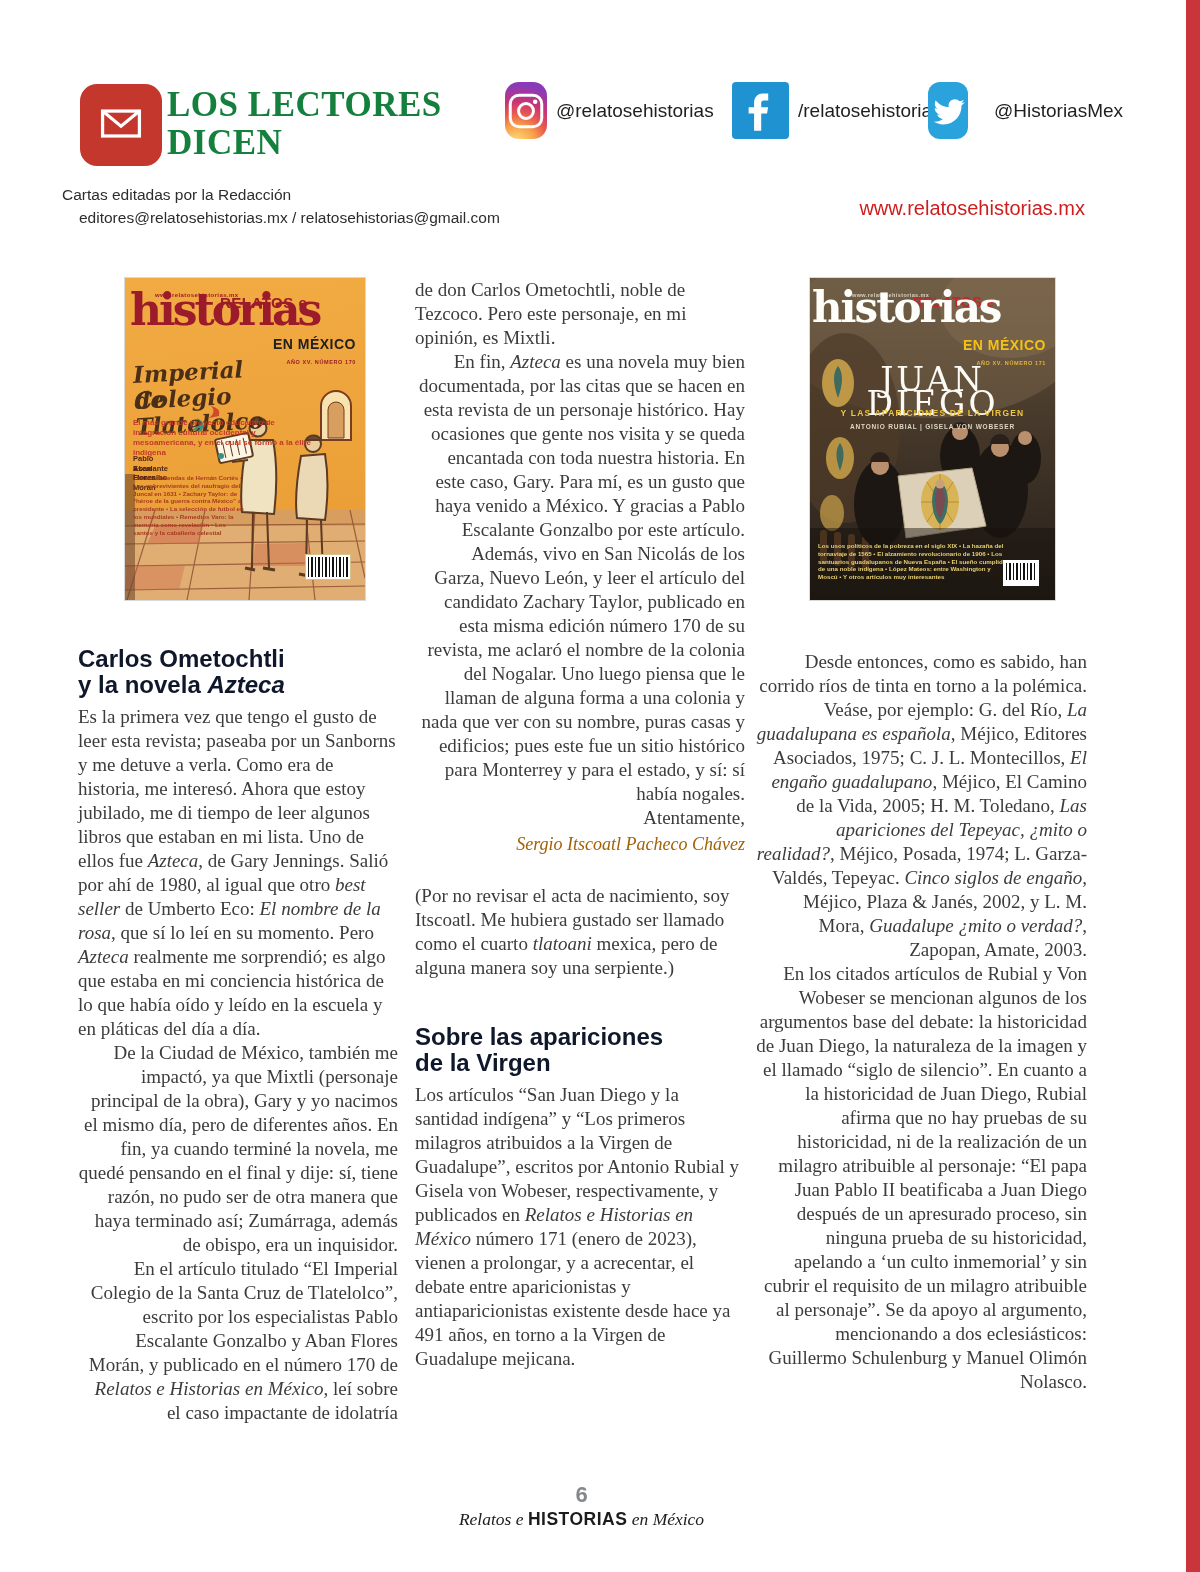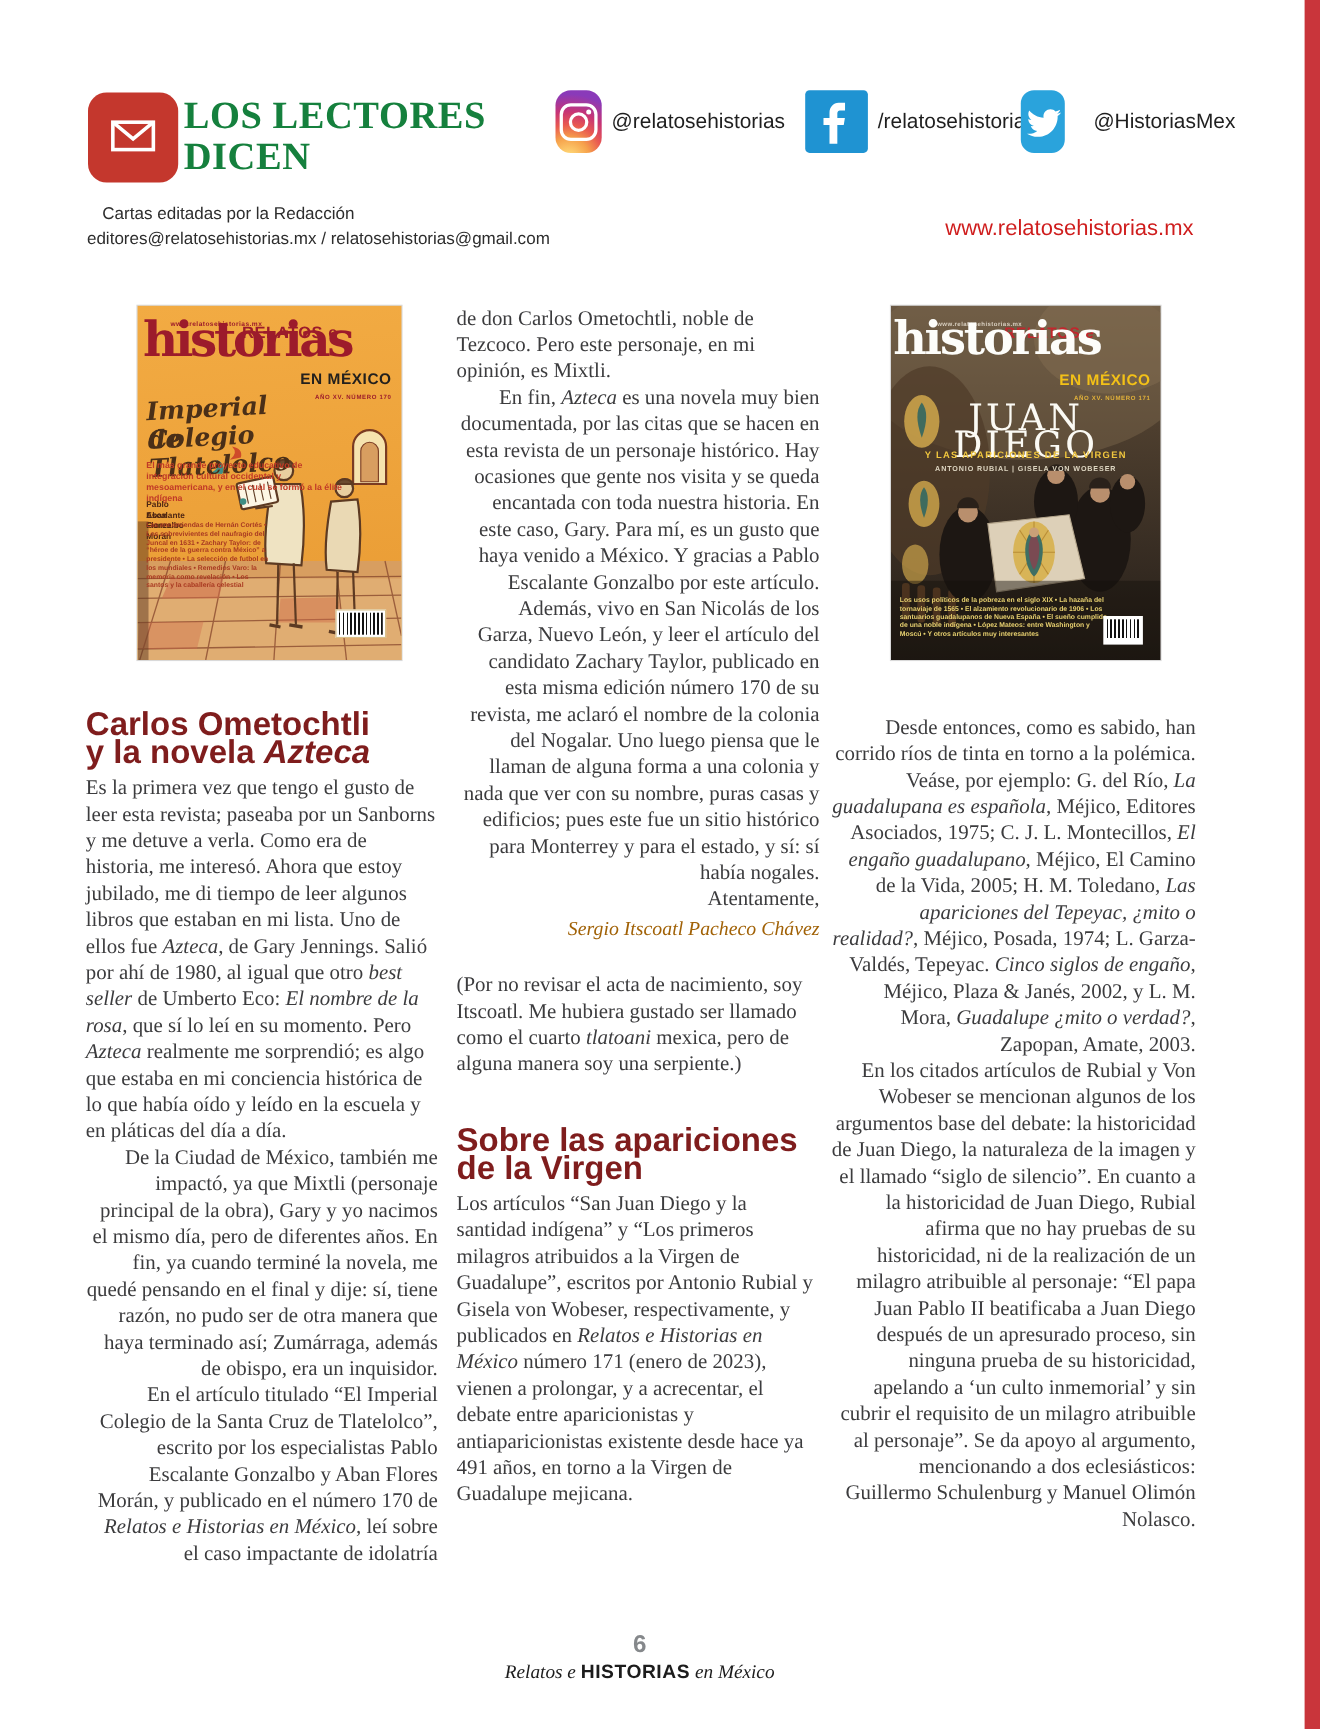--- a/index.html
+++ b/index.html
@@ -5,21 +5,21 @@
   html,body{margin:0;padding:0;background:#ffffff;}
   .page{position:relative;width:1200px;height:1572px;background:#fff;overflow:hidden;
         font-family:"Liberation Serif",serif;color:#3c3c3e;}
   .red-edge{position:absolute;top:0;right:0;width:14px;height:100%;background:#c9353b;}
 
   
   .envelope-wrap{position:absolute;left:80px;top:84px;width:82px;height:82px;background:#c4372d;
                  border-radius:17px;display:flex;align-items:center;justify-content:center;}
   .masthead{position:absolute;left:167px;top:86px;margin:0;font-family:Liberation Serif, serif;
             font-weight:900;font-size:35px;line-height:38px;letter-spacing:.5px;color:#15803d;}
-  .sub1{position:absolute;left:93px;top:186px;font-family:"Liberation Sans",sans-serif;
+  .sub1{position:absolute;left:62px;top:186px;font-family:"Liberation Sans",sans-serif;
         font-size:15.5px;color:#2d2d2d;}
   .sub2{position:absolute;left:79px;top:209px;font-family:"Liberation Sans",sans-serif;
         font-size:15.5px;color:#2d2d2d;}
   .social-group{position:absolute;top:82px;display:flex;flex-direction:row;align-items:center;gap:9px;}
   .sg-ig{left:505px;width:190px;}
   .sg-fb{left:732px;width:192px;}
   .sg-tw{left:928px;width:170px;gap:26px;}
   .social-icon{width:57px;height:57px;display:flex;align-items:center;justify-content:center;}
   .ig-bg{border-radius:14px;background:radial-gradient(circle at 28% 110%, #fed373 8%, #f6a14b 28%, #e95950 45%, #c83474 62%, #8a3ab9 85%);}
   .fb-bg{border-radius:4px;background:#1f93d2;}
@@ -29,22 +29,22 @@
            font-size:20px;color:#cf1d1d;}
 
   
   .col{position:absolute;top:278px;font-size:19px;line-height:24px;}
   .col1{left:78px;width:320px;}
   .col2{left:415px;width:330px;}
   .col3{left:755px;width:332px;}
   .body-para{margin:0;}
   .body-para.ind{text-indent:1.1em;text-align:right;}
   .it{font-style:italic;}
-  .col-heading{font-family:"Liberation Sans",sans-serif;font-weight:bold;color:#7f1d1d;
-               font-size:30px;line-height:26px;margin:0 0 7px 0;}
+  .col-heading{font-family:"Liberation Sans",sans-serif;font-weight:bold;color:#0f172a;
+               font-size:24px;line-height:26px;margin:0 0 7px 0;}
   .signature{margin:2px 0 0 0;text-align:right;font-style:italic;font-size:18px;color:#a16207;}
 
   
   .cover{position:relative;overflow:hidden;outline:1px solid rgba(0,0,0,.15);}
   .cover *{position:absolute;}
   .cover .svg-layer{left:0;top:0;width:100%;height:100%;}
 
   
   .cover1{width:240px;height:322px;margin:0 0 46px 47px;
           background:linear-gradient(175deg,#f2ab43 0%,#eda23a 55%,#e89a33 100%);}

